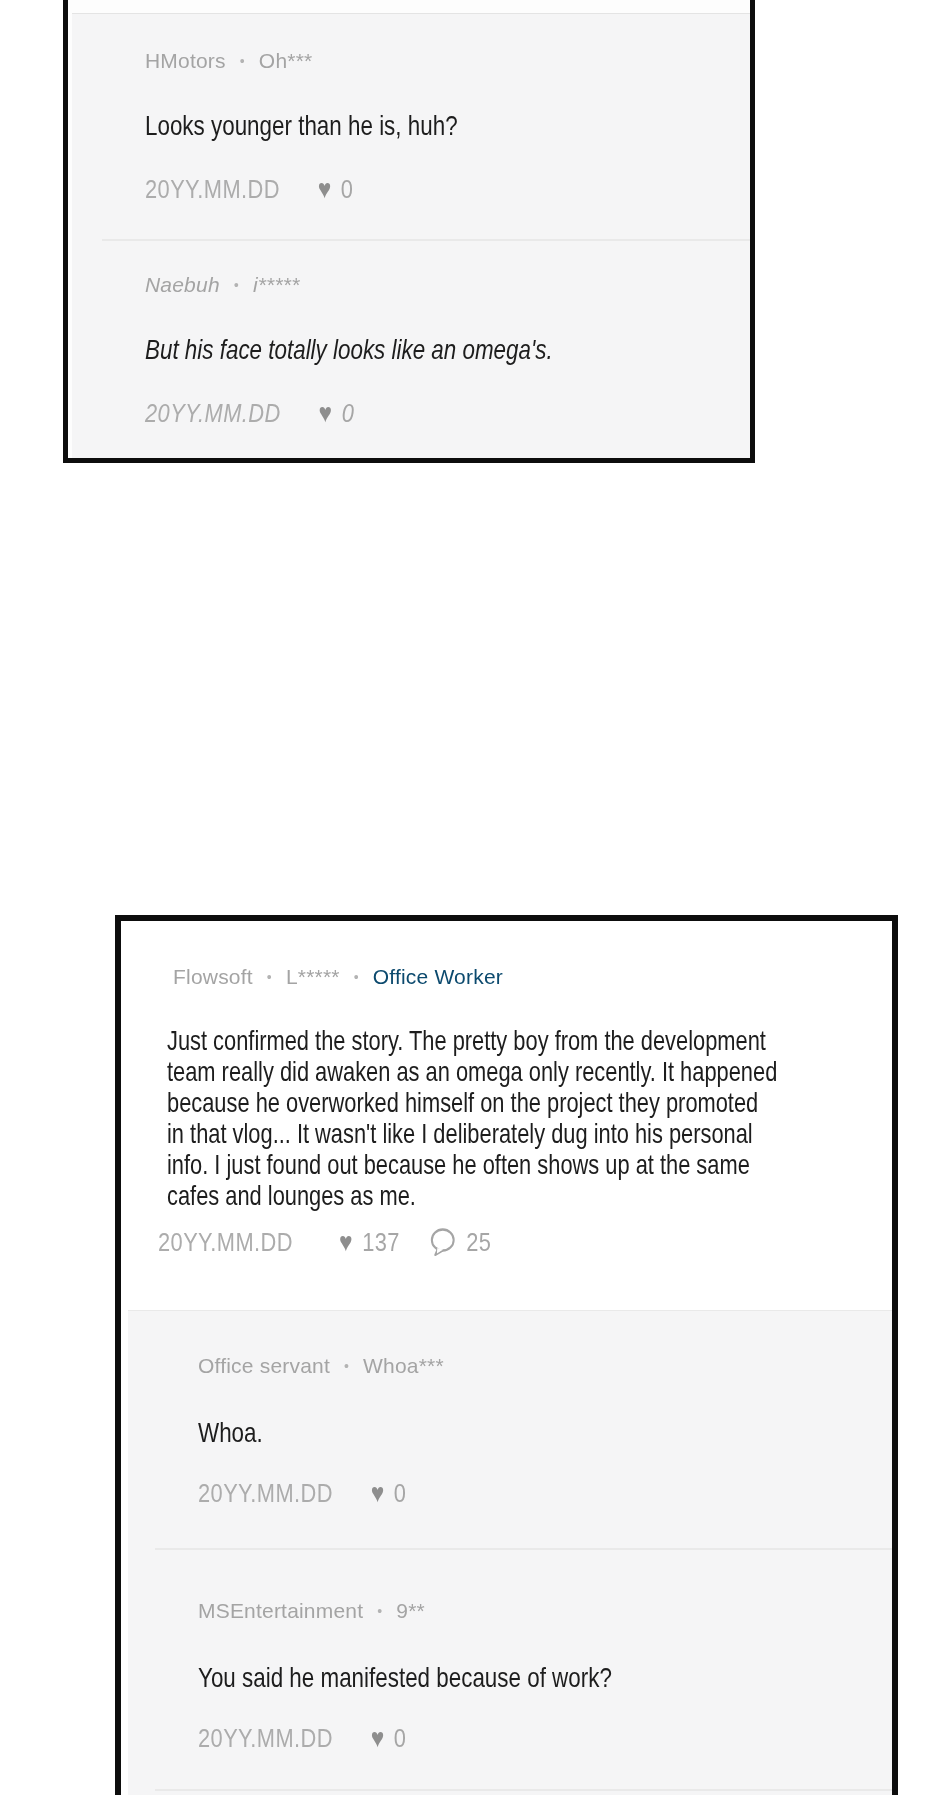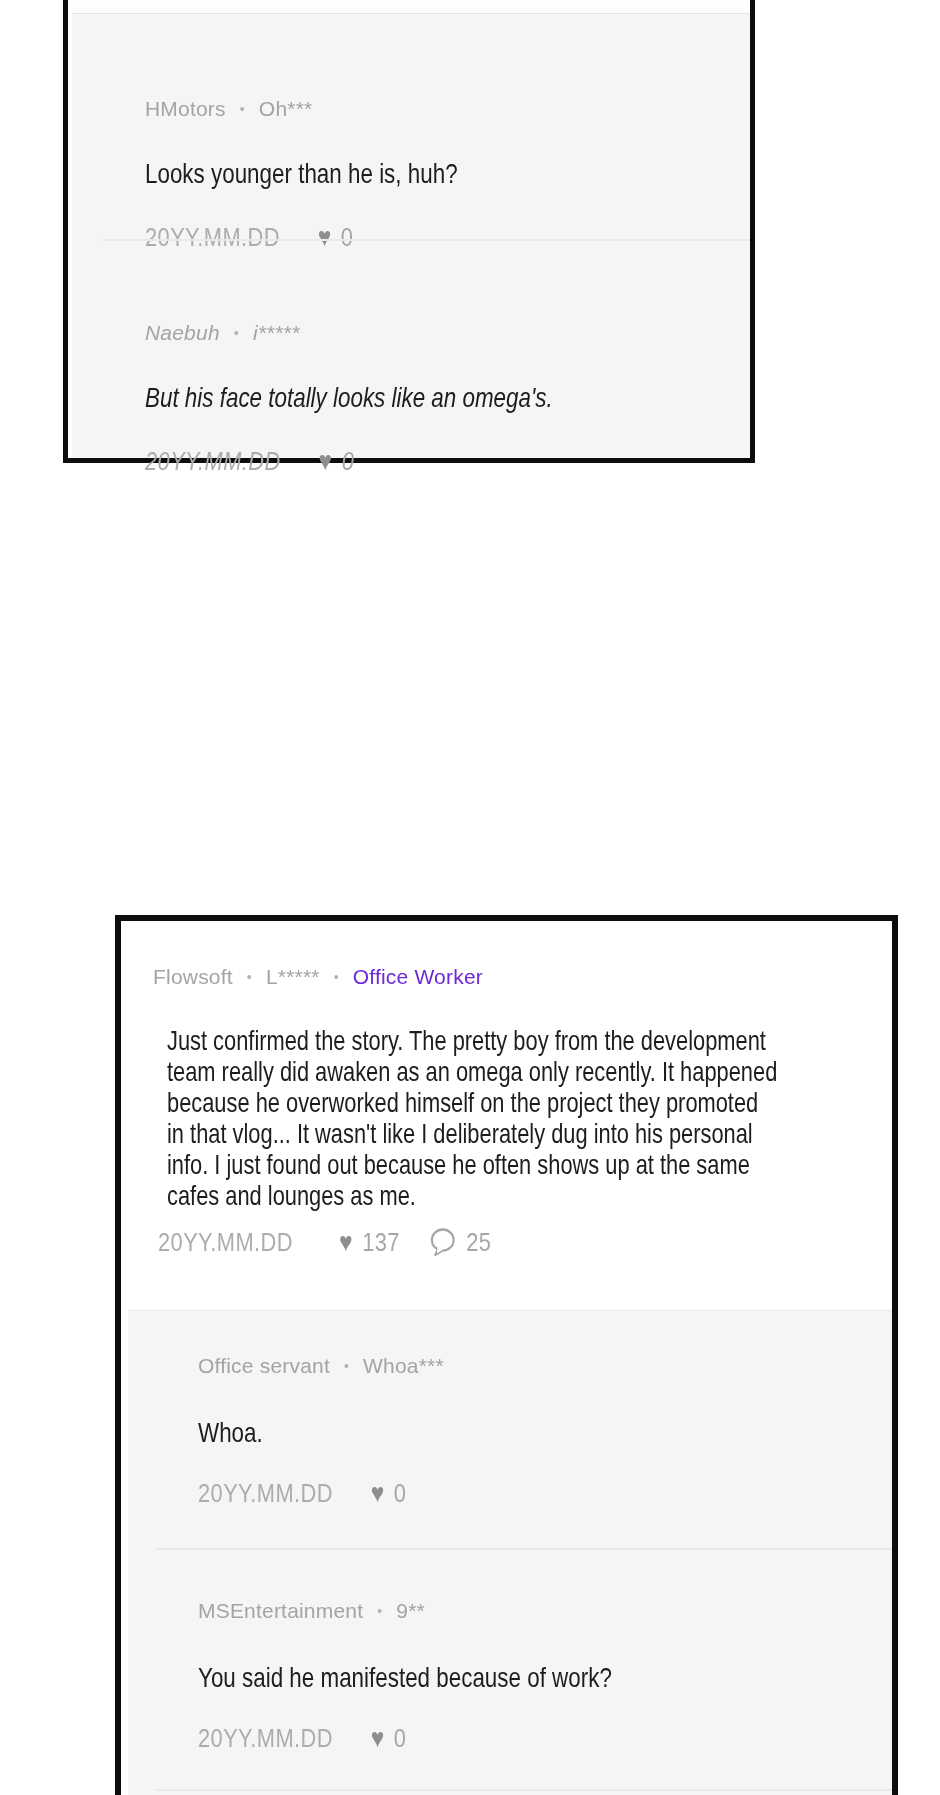--- a/index.html
+++ b/index.html
@@ -36,21 +36,21 @@
   
   .hdr {
     display: flex; align-items: baseline;
     font-size: 21px; line-height: 24px; color: #a4a4a4;
     white-space: nowrap; letter-spacing: 0.2px;
   }
   .hdr .dot {
     color: #b3b3b3; font-size: 14px; margin: 0 14px;
     align-self: center;
   }
-  .hdr .badge { color: #6d28d9; }
+  .hdr .badge { color: #0c4a6e; }
   .body-txt {
     color: #1d1d1d; font-size: 28px; line-height: 34px;
     white-space: nowrap;
     transform: scaleX(0.80); transform-origin: 0 50%;
   }
   .body-line {
     color: #1d1d1d; font-size: 28px; line-height: 31px;
     white-space: nowrap;
     transform: scaleX(0.78); transform-origin: 0 50%;
   }
@@ -75,27 +75,27 @@
 
   .reply { position: absolute; }
   .reply .body-txt { margin-top: 36px; }
   .reply .meta { margin-top: 31px; }
 
   .divider {
     position: absolute; height: 2px; background: #e9e9e9; right: 0;
   }
 
   
-  .box-top .reply { left: 73px; margin-top: 48px; }
+  .box-top .reply { left: 73px; }
   .box-top .reply-0 { top: 35px; }
   .box-top .reply-1 { top: 259px; font-style: italic; }
   .box-top .divider-0 { top: 225px; left: 30px; }
 
   
-  .main-hdr { position: absolute; left: 32px; top: 44px; }
+  .main-hdr { position: absolute; left: 52px; top: 44px; }
   .main-body { position: absolute; left: 46px; top: 104px; }
   .main-meta { position: absolute; left: 37px; top: 306px; }
   .main-meta .like-group { margin-left: 55px; }
 
   
   .box-bottom .reply { left: 70px; }
   .box-bottom .reply-0 { top: 43px; }
   .box-bottom .reply-1 { top: 288px; }
   .box-bottom .reply .meta { margin-top: 28px; }
   .box-bottom .reply .body-txt { margin-top: 38px; }

